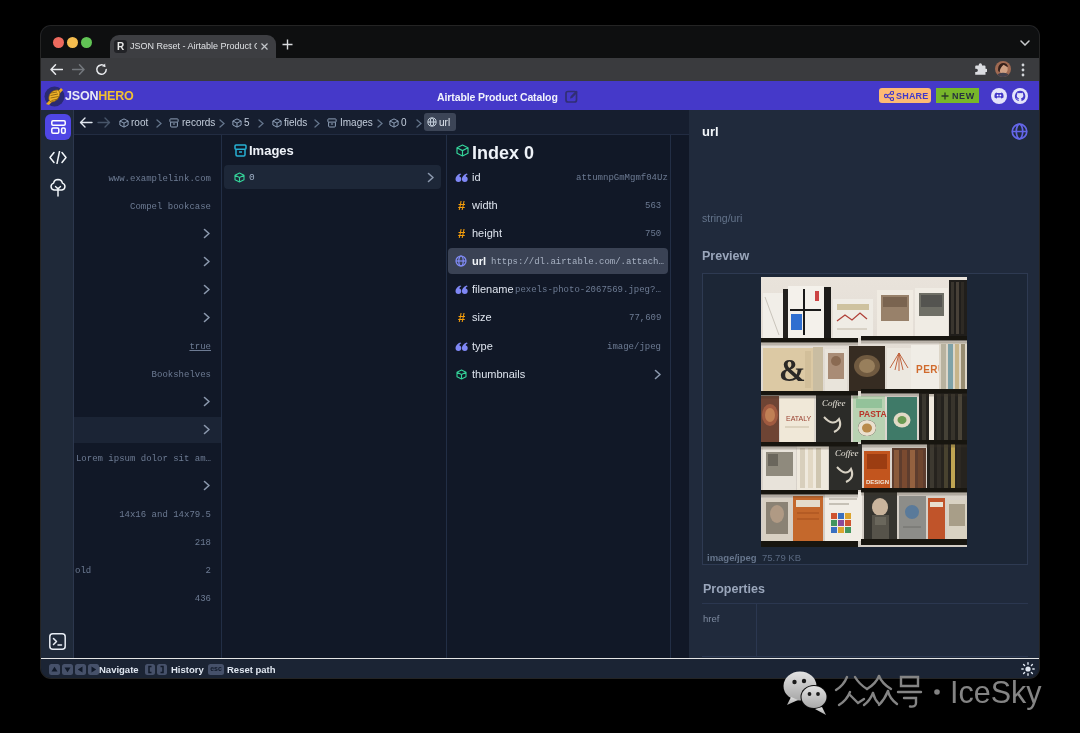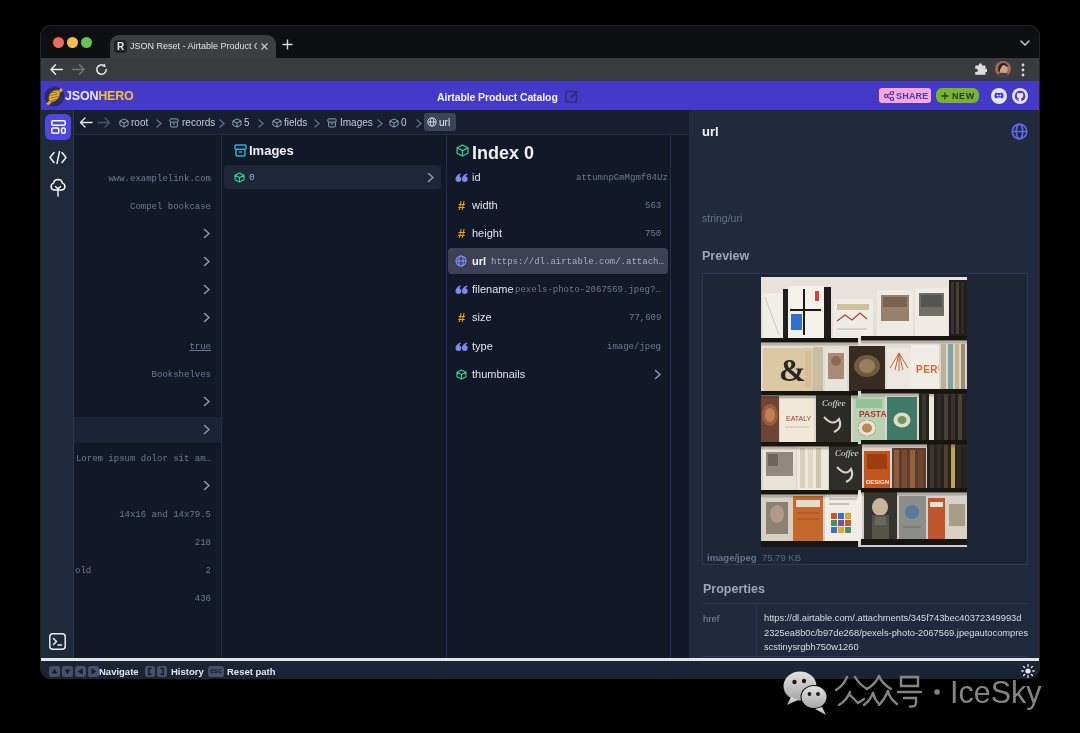--- a/index.html
+++ b/index.html
@@ -21,21 +21,21 @@
   
   #crumb { position:absolute; left:33px; top:84px; width:615px; height:25px; background:#161e2f; border-bottom:1px solid #222c42; }
   
   #sidebar { position:absolute; left:0; top:84px; width:33px; height:548px; background:#1f2939; border-right:1px solid #2c374d; }
   
   #cols { position:absolute; left:33px; top:109px; width:615px; height:523px; background:#111827; }
   .vdiv { position:absolute; top:0; width:1px; height:523px; background:#222e45; }
   
   #rpanel { position:absolute; left:648px; top:84px; width:350px; height:548px; background:#202a3c; }
   
-  #status { position:absolute; left:0; top:632px; width:998px; height:20px; background:#1b2434; border-top:3px solid #e5e5e5; }
+  #status { position:absolute; left:0; top:632px; width:998px; height:20px; background:#1b2434; border-top:1px solid #e5e5e5; }
   .key { position:absolute; top:4.5px; height:11px; background:#46516a; border-radius:2.5px; }
   .key svg { display:block; }
   #col1 { position:absolute; left:0; top:0; width:147px; height:523px; overflow:hidden; }
   .c1row { position:absolute; right:10px; font-family:"Liberation Mono", monospace; font-size:9px; color:#6d7b93; white-space:pre; }
   .c3label { font-size:11px; color:#dee4ee; }
   .c3val { position:absolute; font-family:"Liberation Mono", monospace; font-size:9px; color:#6d7b93; }
   .chev { stroke:#8b98ad; stroke-width:1.6; fill:none; stroke-linecap:round; stroke-linejoin:round; }
 </style>
 </head>
 <body>
@@ -91,30 +91,30 @@
       <path d="M4 20 L19 4 L21 6 L7 21 Z" fill="#e8a820"></path>
       <path d="M7 16 C6 10 10 6 16 6 C19 8 18 14 13 17 C10 18.5 8 18 7 16 Z" fill="#f0b42a" stroke="#8a6210" stroke-width="0.8"></path>
       <path d="M9 9 L15 8 M8.5 11.5 L16 10 M8.5 14 L16.5 12.5 M9.5 16.5 L16 15" stroke="#8a6210" stroke-width="0.9"></path>
     </svg>
     <div class="abs" style="left:24px; top:8px; font-size:12.5px; font-weight:bold; color:#e8eaf6; letter-spacing:-0.2px;">JSON<span style="color:#f0c232;">HERO</span></div>
     <div class="abs" style="left:396px; top:9.5px; font-size:10.5px; font-weight:bold; letter-spacing:-0.1px; color:#f0f2fc;">Airtable Product Catalog</div>
     <svg class="abs" style="left:524px; top:8px;" width="14" height="14">
         <rect x="1" y="2.5" width="10.5" height="10.5" rx="2" fill="none" stroke="#312e75" stroke-width="1.7"></rect>
         <path d="M5 9.5 L5.6 7.2 L10.6 2.2 a1.1 1.1 0 0 1 1.6 0 a1.1 1.1 0 0 1 0 1.6 L7.2 8.9 Z" fill="#312e75"></path>
       </svg>
-    <div class="abs" style="left:838px; top:7px; width:52px; height:15px; background:#f9a8d4; border-radius:3px;">
+    <div class="abs" style="left:838px; top:7px; width:52px; height:15px; background:#fdba74; border-radius:3px;">
       <svg class="abs" style="left:5px; top:3px;" width="10" height="10">
           <circle cx="2" cy="5" r="1.6" fill="none" stroke="#4338ca" stroke-width="1.1"></circle>
           <circle cx="8" cy="1.9" r="1.6" fill="none" stroke="#4338ca" stroke-width="1.1"></circle>
           <circle cx="8" cy="8.1" r="1.6" fill="none" stroke="#4338ca" stroke-width="1.1"></circle>
           <path d="M3.4 4.2 L6.6 2.6 M3.4 5.8 L6.6 7.4" stroke="#4338ca" stroke-width="1.1"></path>
         </svg>
       <div class="abs" style="left:17px; top:3px; font-size:9px; font-weight:bold; color:#4338ca; letter-spacing:0.2px;">SHARE</div>
     </div>
-    <div class="abs" style="left:895px; top:7px; width:43px; height:15px; background:#77b62a; border-radius:6px;">
+    <div class="abs" style="left:895px; top:7px; width:43px; height:15px; background:#77b62a; border-radius:0;">
       <svg class="abs" style="left:5px; top:3.5px;" width="8" height="8">
           <path d="M4 0.5 V7.5 M0.5 4 H7.5" stroke="#2b3a28" stroke-width="1.3"></path>
         </svg>
       <div class="abs" style="left:16px; top:3px; font-size:9px; font-weight:bold; color:#27323f; letter-spacing:0.6px;">NEW</div>
     </div>
     <div class="abs" style="left:950px; top:7px; width:16px; height:16px; border-radius:50%; background:#e4e3fa;">
       <svg class="abs" style="left:2.5px; top:4px;" width="10" height="7">
           <path d="M2.7 0.5 C1.8 0.8 1.2 1.2 0.9 1.8 C0.4 3 0.3 4.4 0.5 5.6 C1.2 6.2 2 6.5 2.7 6.4 L3.2 5.6 C2.7 5.5 2.3 5.3 1.9 5 C3.3 5.8 6.7 5.8 8.1 5 C7.7 5.3 7.3 5.5 6.8 5.6 L7.3 6.4 C8 6.5 8.8 6.2 9.5 5.6 C9.7 4.4 9.6 3 9.1 1.8 C8.8 1.2 8.2 0.8 7.3 0.5 L7 1.1 C6.3 0.9 3.7 0.9 3 1.1 Z" fill="#4539c9"></path>
           <circle cx="3.6" cy="3.4" r="0.9" fill="#fff"></circle>
           <circle cx="6.4" cy="3.4" r="0.9" fill="#fff"></circle>
@@ -485,21 +485,20 @@
         <rect x="0" y="217.5" width="97" height="3"></rect>
           <rect x="100" y="215.5" width="106" height="3"></rect>
       </g>
     </svg>
     <div class="abs" style="left:18px; top:442px; font-size:9.5px; font-weight:bold; color:#66758c;">image/jpeg <span style="font-weight:normal; color:#5a6980;">&nbsp;75.79 KB</span></div>
     <div class="abs" style="left:14px; top:472px; font-size:12.5px; font-weight:bold; color:#9aa6bb;">Properties</div>
     <div class="abs" style="left:13px; top:493px; width:326px; height:1px; background:#2b3750;"></div>
     <div class="abs" style="left:67px; top:493px; width:1px; height:53px; background:#2b3750;"></div>
     <div class="abs" style="left:13px; top:546px; width:326px; height:1px; background:#2b3750;"></div>
     <div class="abs" style="left:14px; top:503px; font-size:9.5px; color:#7e8ba0;">href</div>
-    <div class="abs" style="left:75px; top:501px; width:276px; font-size:9.3px; line-height:14.5px; color:#d7dee9;">https://dl.airtable.com/.attachments/345f743bec40372349993d<br>2325ea8b0c/b97de268/pexels-photo-2067569.jpegautocompres<br>scstinysrgbh750w1260</div>
   </div>
   <div id="status">
     <div class="key" style="left:8px; width:11px;">
         <svg width="11" height="11">
           <path d="M5.5 2.8 L8.5 7.5 H2.5 Z" fill="#111a2a"></path>
         </svg>
       </div>
     <div class="key" style="left:21px; width:11px;">
         <svg width="11" height="11">
           <path d="M5.5 8.2 L8.5 3.5 H2.5 Z" fill="#111a2a"></path>

